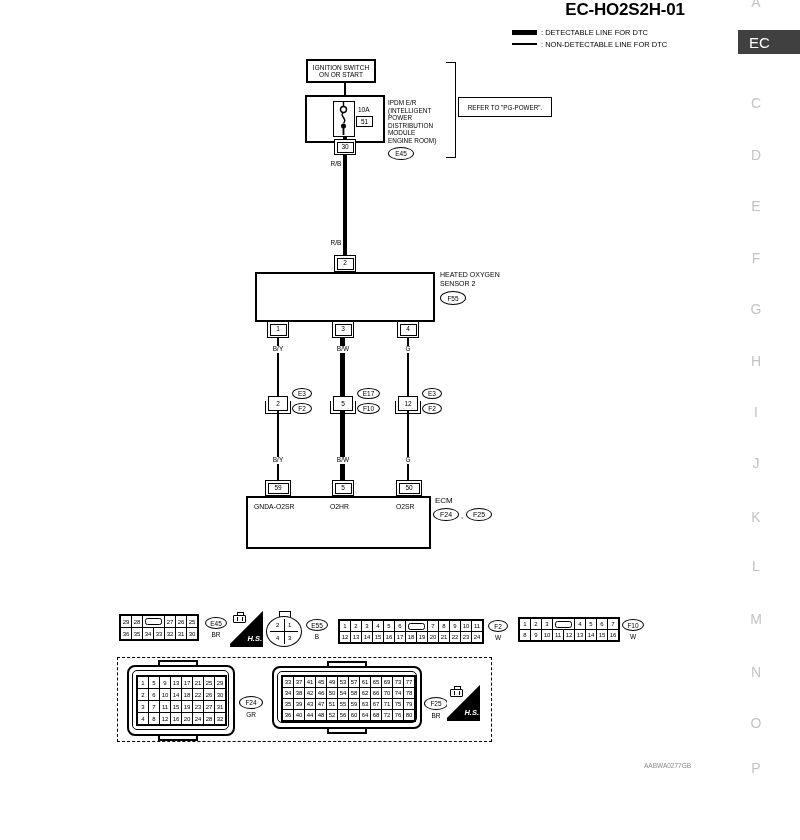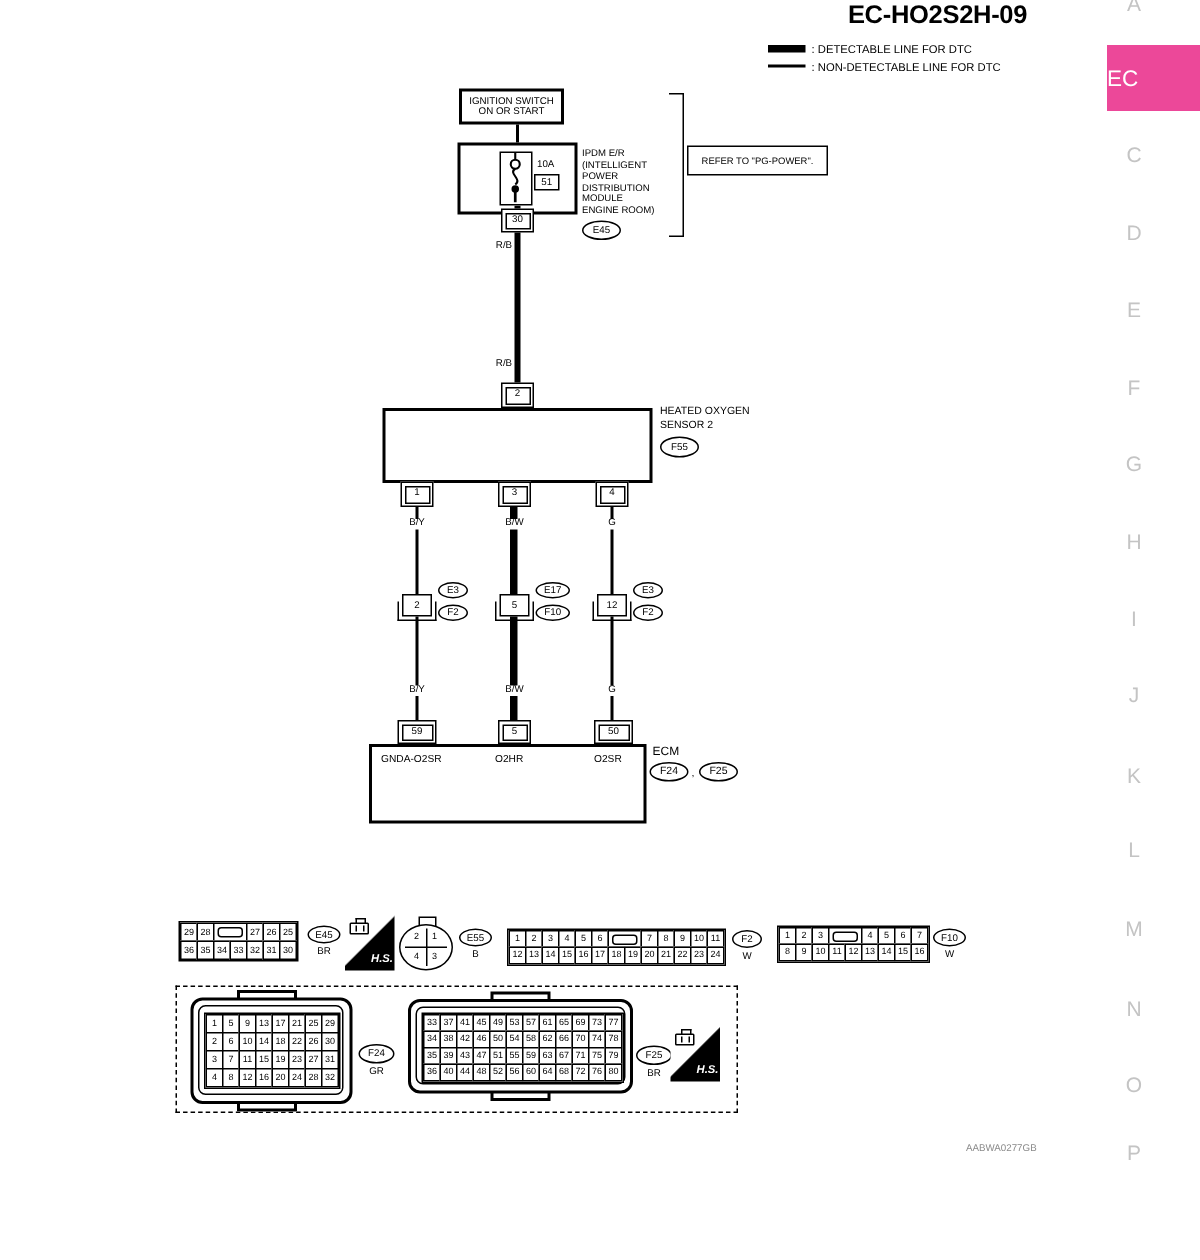--- a/index.html
+++ b/index.html
@@ -11,22 +11,22 @@
          font-size:17px;font-weight:bold;letter-spacing:-0.2px;}
   .legend{position:absolute;left:512px;top:26px;}
   .legend-row{display:flex;align-items:center;height:12px;}
   .sw{display:inline-block;width:25px;background:#000;margin-right:4px;}
   .sw.thick{height:5px;}
   .sw.thin{height:2px;}
   .legend-text{font-size:7.5px;white-space:nowrap;}
   
   .side-letter{position:absolute;left:746px;width:20px;text-align:center;
                color:#c4c4c4;font-size:14px;}
-  .side-tab-active{position:absolute;left:738px;width:62px;height:44px;background:#ec4899;
-                   color:#fff;font-size:15px;display:flex;align-items:center;
+  .side-tab-active{position:absolute;left:738px;width:62px;height:24px;background:#404040;
+                   color:#fff;font-size:15px;display:flex;align-items:center;padding-left:11px;
                    box-sizing:border-box;}
   
   .dbox{position:absolute;border:2px solid #000;background:#fff;box-sizing:border-box;}
   .wire{position:absolute;background:#000;}
   .term{position:absolute;border:1.6px solid #000;background:#fff;padding:1.5px;
         box-sizing:border-box;display:flex;}
   .term > span{border:1px solid #000;flex:1;display:flex;align-items:center;justify-content:center;
                font-size:6.5px;background:#fff;line-height:1;}
   .oval{position:absolute;border:1.4px solid #000;border-radius:50%;background:#fff;
         display:flex;align-items:center;justify-content:center;font-size:6.5px;box-sizing:border-box;
@@ -73,21 +73,21 @@
   .dash-box{position:absolute;border:1.5px dashed #000;box-sizing:border-box;}
   .rbox{position:absolute;border:2px solid #000;background:#fff;box-sizing:border-box;}
   .figcode{position:absolute;left:644px;top:762px;font-size:6.5px;color:#8a8a8a;}
   .footer{position:absolute;left:64px;top:818px;font-size:13px;color:#1a1a1a;}
 </style>
 </head>
 <body>
 
 <div id="page">
 
-  <div class="title">EC-HO2S2H-09</div>
+  <div class="title">EC-HO2S2H-01</div>
   <div class="legend">
     <div class="legend-row">
       <span class="sw thick"></span>
       <span class="legend-text">: DETECTABLE LINE FOR DTC</span>
     </div>
     <div class="legend-row">
       <span class="sw thin"></span>
       <span class="legend-text">: NON-DETECTABLE LINE FOR DTC</span>
     </div>
   </div>

